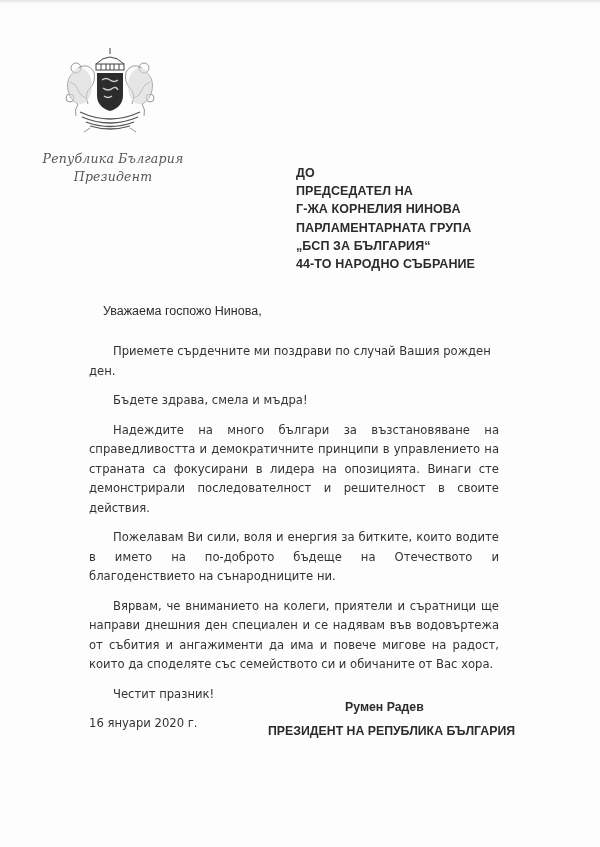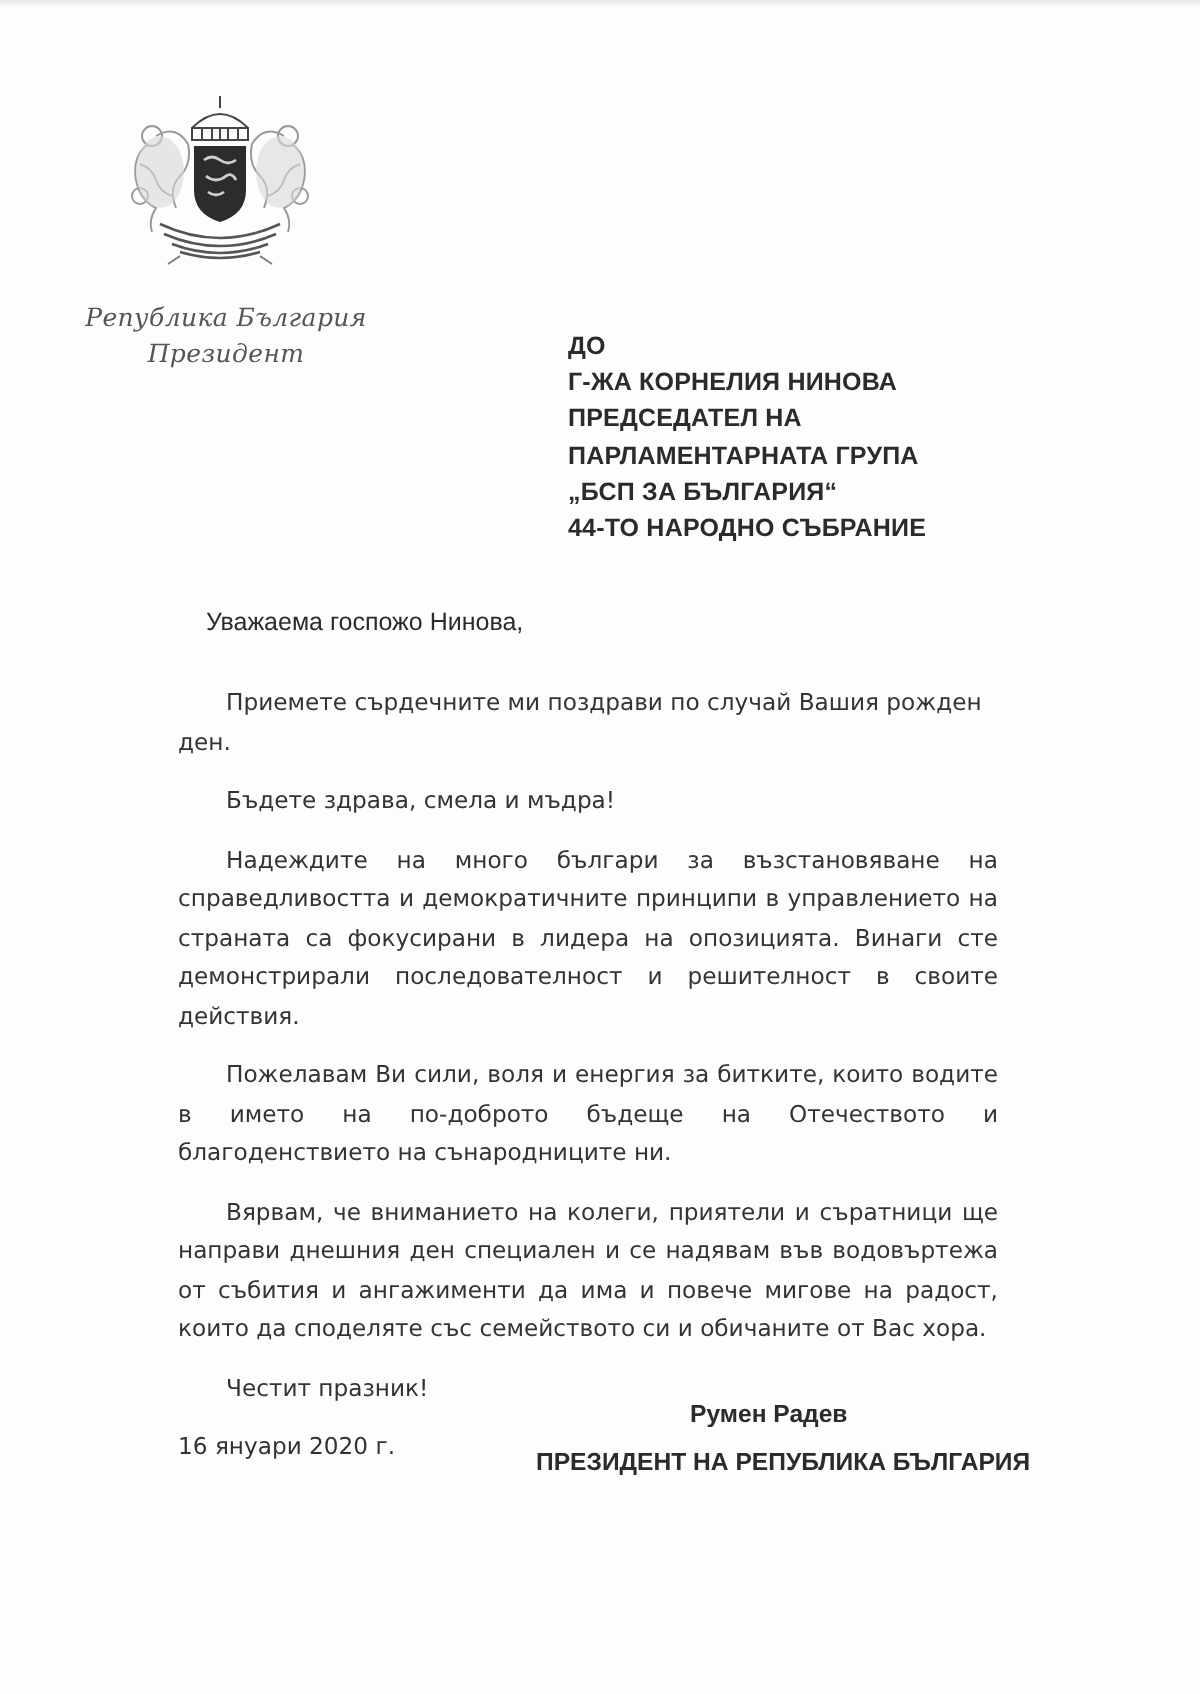--- a/index.html
+++ b/index.html
@@ -45,21 +45,21 @@
       text-align: center;
       font-family: "DejaVu Serif", serif;
       font-style: italic;
       color: #555;
       font-size: 12.5px;
       line-height: 18px;
       letter-spacing: 0.2px;
     }
     .recipient {
       position: absolute;
-      left: 284px;
+      left: 296px;
       top: 164px;
       font-family: "Liberation Sans", sans-serif;
       font-weight: bold;
       font-size: 12.5px;
       line-height: 18.2px;
       color: #2b2b2b;
       letter-spacing: 0.1px;
     }
     .recipient div { white-space: nowrap; }
     .salutation {
@@ -169,22 +169,22 @@
     </svg>
   </div>
 
   <div class="letterhead">
     <div>Република България</div>
     <div>Президент</div>
   </div>
 
   <div class="recipient">
     <div>ДО</div>
+    <div>ПРЕДСЕДАТЕЛ НА</div>
     <div>Г-ЖА КОРНЕЛИЯ НИНОВА</div>
-    <div>ПРЕДСЕДАТЕЛ НА</div>
     <div>ПАРЛАМЕНТАРНАТА ГРУПА</div>
     <div>„БСП ЗА БЪЛГАРИЯ“</div>
     <div>44-ТО НАРОДНО СЪБРАНИЕ</div>
   </div>
 
   <div class="salutation">Уважаема госпожо Нинова,</div>
 
   <div class="body-text">
     <p class="para line-nojust">Приемете сърдечните ми поздрави по случай Вашия рожден ден.</p>
     <p class="para line-nojust">Бъдете здрава, смела и мъдра!</p>

